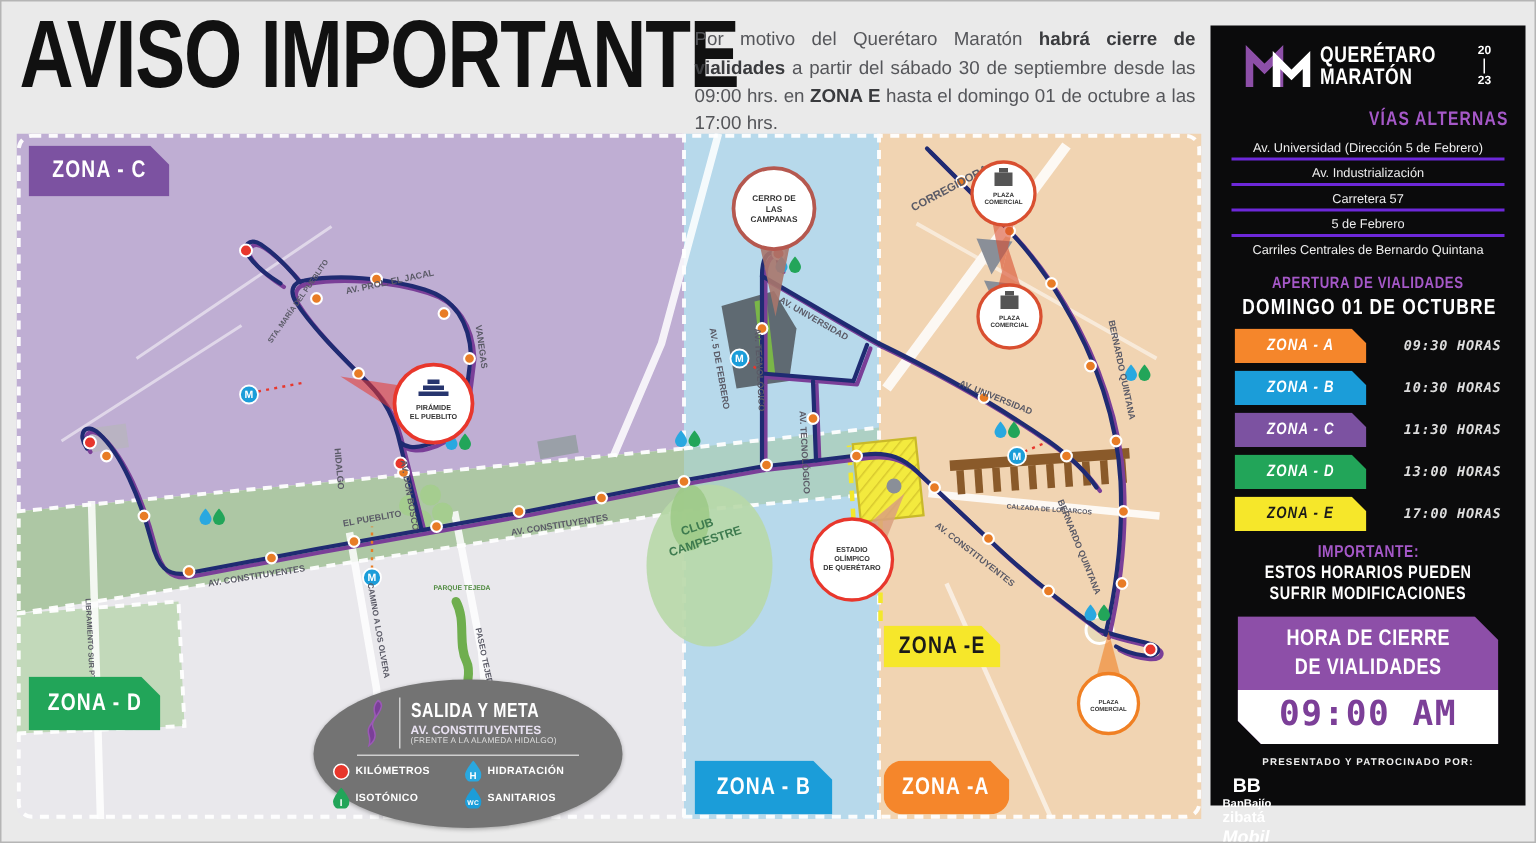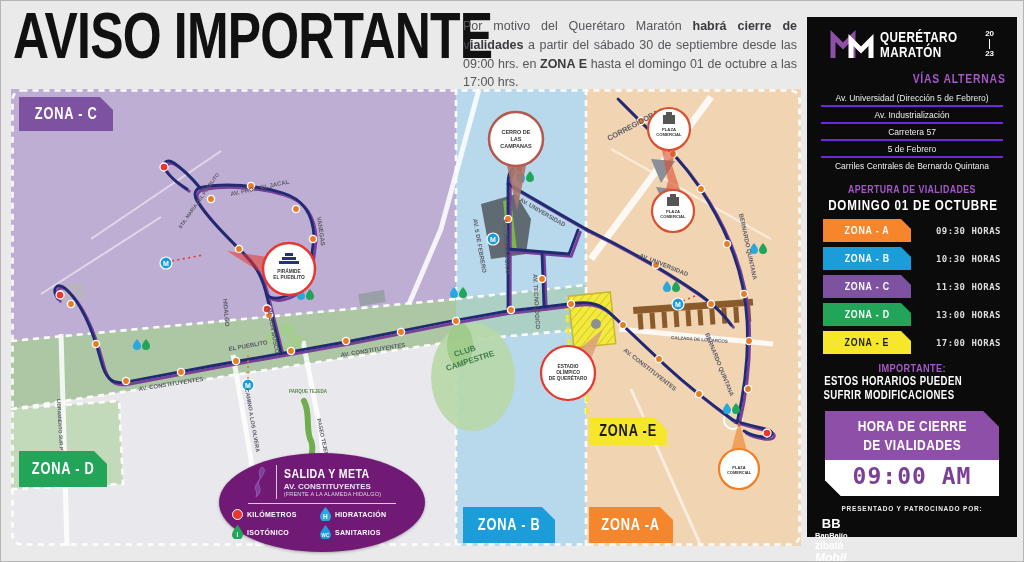--- a/index.html
+++ b/index.html
@@ -19,27 +19,27 @@
   .sb-logo .nm{line-height:1;}
   .sb-logo .nm div{font-size:15px;font-weight:bold;letter-spacing:.5px;}
   .sb-logo .yr{display:flex;flex-direction:column;align-items:center;font-size:8px;font-weight:bold;line-height:1;}
   .sb-logo .yr .bar{width:1px;height:10px;background:#fff;margin:1px 0;}
   .sb-h{margin-top:10px;text-align:right;font-weight:bold;color:#a558c8;font-size:13px;letter-spacing:1px;}
   .vias-list{margin:4px 14px 0;}
   .vias-list .vi{font-size:8.5px;color:#eee;text-align:center;padding:2.5px 0;border-bottom:2px solid #6d28d9;}
   .vias-list .vi:last-child{border-bottom:none;}
   .ap-title{margin-top:10px;text-align:center;font-weight:bold;color:#a558c8;font-size:11px;letter-spacing:.5px;}
   .ap-date{text-align:center;font-weight:bold;font-size:14.5px;letter-spacing:1px;margin-top:2px;}
-  .zrows{margin:6px 16px 0;}
+  .zrows{margin:6px 16px 0;font-style:italic;}
   .zrow{display:flex;align-items:center;justify-content:space-between;margin:5px 0;}
   .ztag{width:88px;height:23px;line-height:23px;text-align:center;font-size:11px;font-weight:bold;color:#fff;letter-spacing:1px;clip-path:polygon(0 0,calc(100% - 10px) 0,100% 10px,100% 100%,0 100%);}
   .ztag.za{background:#f5862b}.ztag.zb{background:#1b9dd9}.ztag.zc{background:#7c52a1}.ztag.zd{background:#22a559}.ztag.ze{background:#f6e72a;color:#1a1a1a}
   .ztime{font-family:"DejaVu Sans Mono",monospace;font-weight:bold;font-size:9px;letter-spacing:.5px;color:#ddd;}
   .imp-t{margin-top:8px;text-align:center;font-weight:bold;color:#a558c8;font-size:11.5px;letter-spacing:.5px;}
-  .imp-l{font-weight:bold;font-size:12px;line-height:1.2;letter-spacing:.5px;}
+  .imp-l{text-align:center;font-weight:bold;font-size:12px;line-height:1.2;letter-spacing:.5px;}
   .cierre{margin:8px 18px 0;background:#8d4fa8;clip-path:polygon(0 0,calc(100% - 16px) 0,100% 16px,100% 100%,16px 100%,0 calc(100% - 16px));padding-top:6px;text-align:center;}
   .cierre .cl{font-weight:bold;font-size:15px;line-height:1.25;letter-spacing:.5px;}
   .cierre .cw{background:#fff;margin-top:6px;padding:3px 0 7px;}
   .cierre .ct{font-family:"DejaVu Sans Mono",monospace;font-weight:bold;font-size:23px;color:#7c3f98;letter-spacing:1px;}
   .sp-h{margin-top:9px;text-align:center;font-weight:bold;font-size:6.5px;letter-spacing:.8px;color:#eee;}
   .sp-row{display:flex;justify-content:space-around;align-items:flex-start;margin:5px 8px 0;flex-direction:column;}
   .sp-row.r1{padding-bottom:6px;border-bottom:1px solid #888;}
   .sp{display:flex;flex-direction:column;align-items:center;gap:1px;text-align:center;}
   .sp .mark{font-weight:bold;font-size:13px;line-height:1;}
   .sp .nm1{font-weight:bold;font-size:7.5px;}
@@ -48,25 +48,25 @@
   .sp .cap{font-size:4px;font-weight:bold;letter-spacing:.3px;}
   .sp .cap2{font-size:5px;font-weight:bold;}
   .sp .nm4{font-weight:bold;font-size:8.5px;letter-spacing:.5px;}
 
   
   .map-wrap{position:absolute;left:10px;top:88px;width:790px;height:457px;}
   .mtag{position:absolute;text-align:center;font-weight:bold;color:#fff;letter-spacing:1px;clip-path:polygon(0 0,calc(100% - 13px) 0,100% 13px,100% 100%,0 100%);display:flex;align-items:center;justify-content:center;font-size:16px;}
   .mtag.c{left:8px;top:8px;width:94px;height:34px;background:#7c52a1;}
   .mtag.d{left:8px;top:362px;width:88px;height:36px;background:#22a559;}
   .mtag.b{left:452px;top:418px;width:92px;height:36px;background:#1b9dd9;}
-  .mtag.a{left:578px;top:418px;width:84px;height:36px;background:#f5862b;}
+  .mtag.a{left:578px;top:418px;width:84px;height:36px;background:#f5862b;border-radius:13px;}
   .mtag.e{left:578px;top:328px;width:78px;height:28px;background:#f6e72a;color:#1a1a1a;}
 
   
-  .legend{position:absolute;left:208px;top:364px;width:206px;height:99px;background:#701a75;border-radius:50%;color:#fff;box-shadow:0 1px 3px rgba(0,0,0,.3);}
+  .legend{position:absolute;left:198px;top:364px;width:206px;height:99px;background:#737373;border-radius:50%;color:#fff;box-shadow:0 1px 3px rgba(0,0,0,.3);}
   .lg-top{display:flex;align-items:center;justify-content:center;gap:7px;padding-top:12px;}
   .lg-div{width:72%;height:1px;background:#cfcfcf;margin:4px auto 3px;}
   .lg-title{font-weight:bold;font-size:13.5px;letter-spacing:.5px;line-height:1;}
   .lg-sub{font-weight:bold;font-size:8px;color:#e9e2f2;margin-top:2px;}
   .lg-note{font-size:5.5px;color:#ddd;letter-spacing:.2px;}
   .lg-grid{display:grid;grid-template-columns:88px 92px;justify-content:center;row-gap:4px;}
   .lg-it{display:flex;align-items:center;gap:4px;font-size:7px;font-weight:bold;letter-spacing:.3px;}
   .lg-dot{width:11px;height:11px;border-radius:50%;background:#e8372c;border:1.5px solid #fff;box-sizing:border-box;}
   .vline{width:1px;height:34px;background:#cfcfcf;}
 </style>

